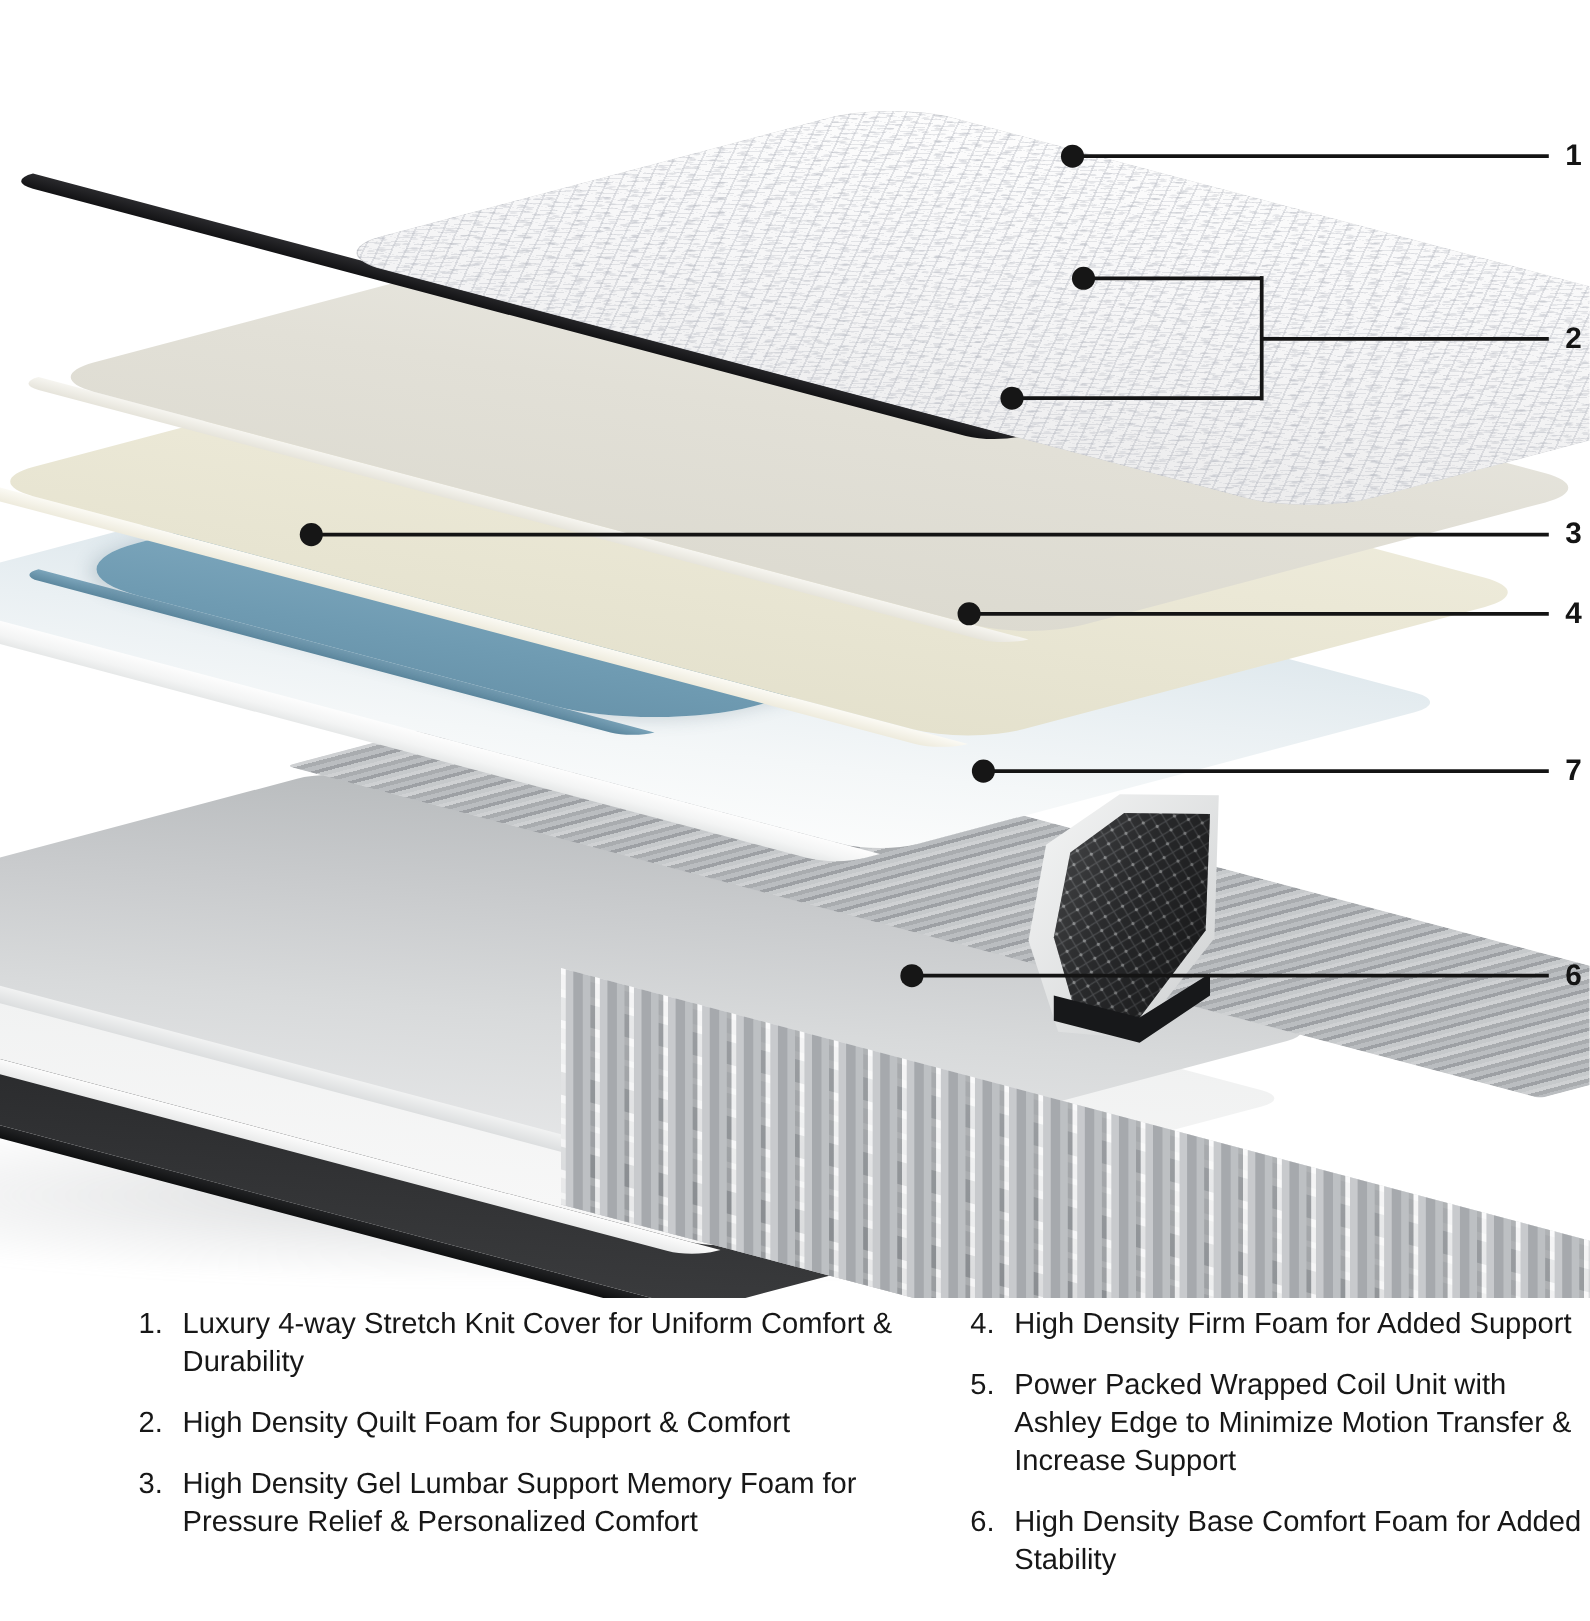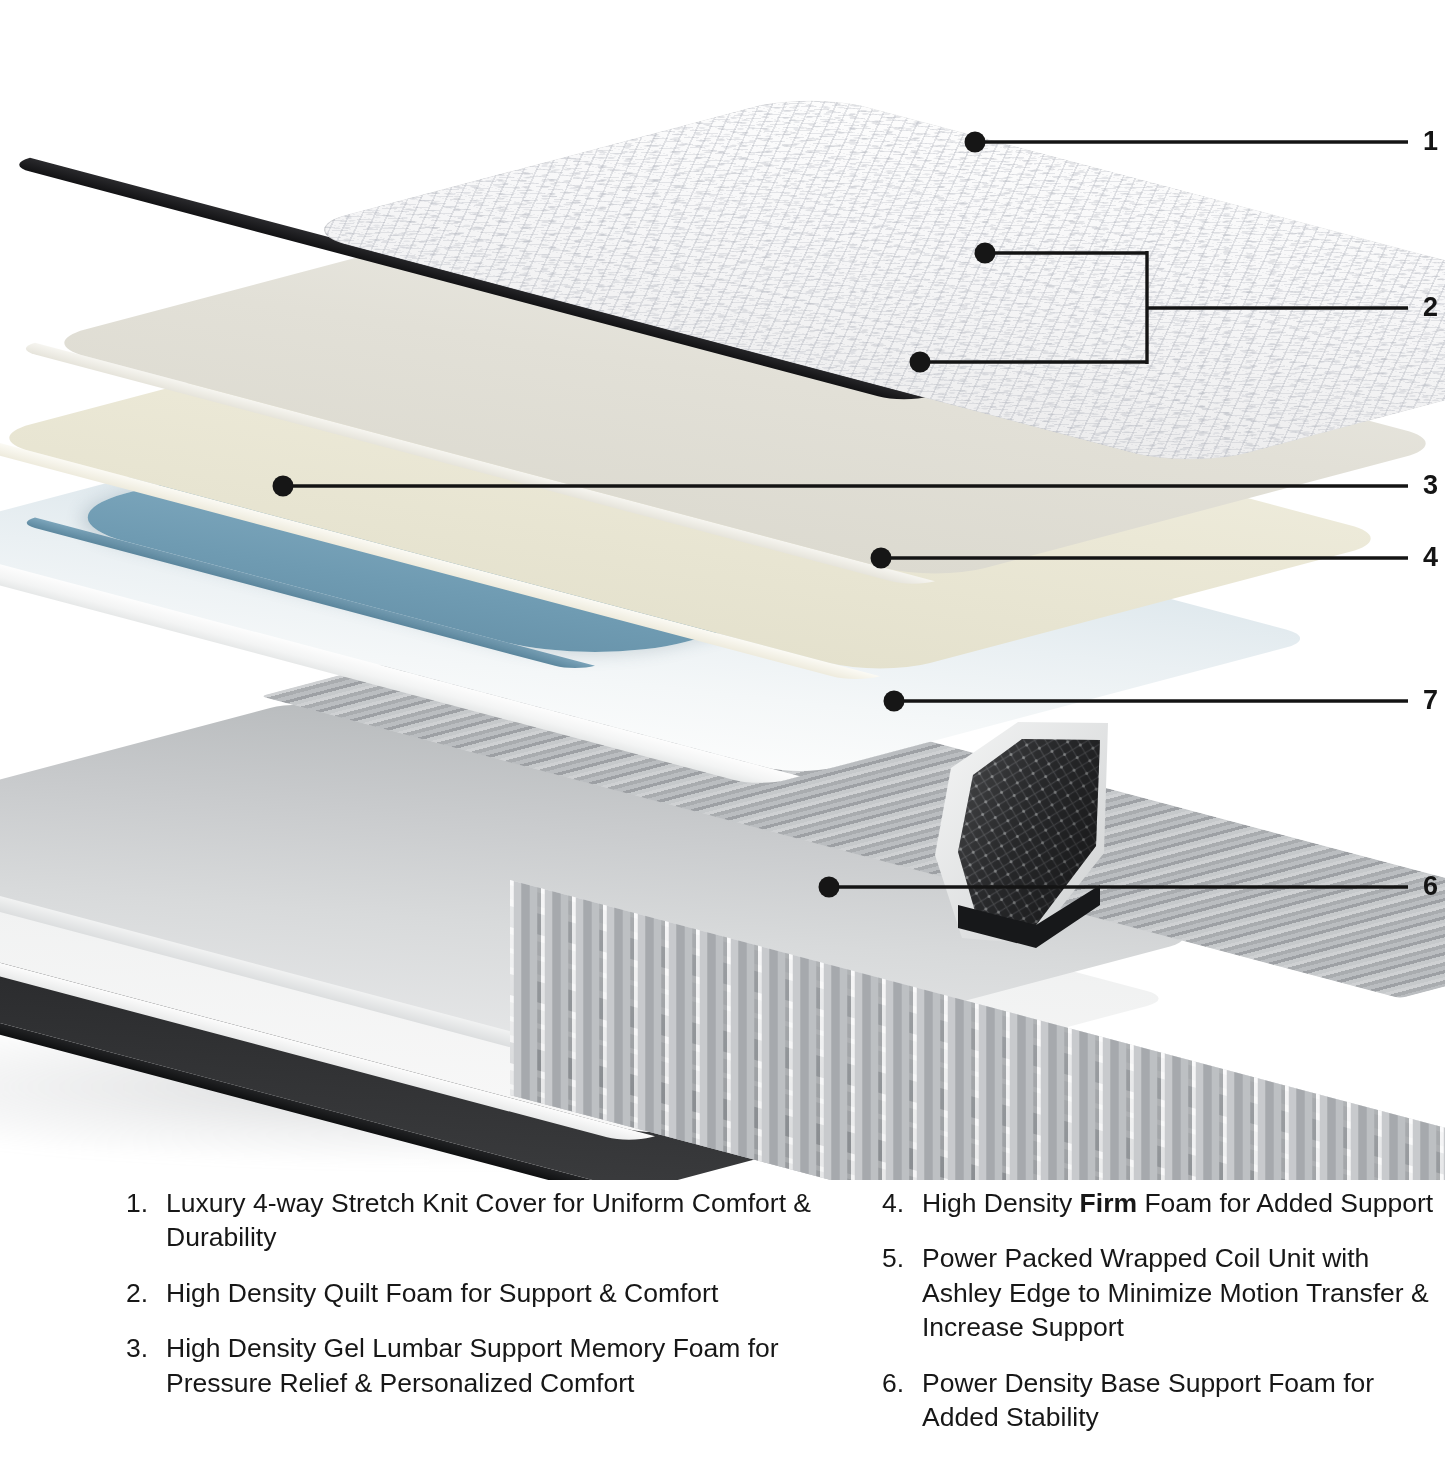--- a/index.html
+++ b/index.html
@@ -216,21 +216,21 @@
   #legend-col-right { left: 882px; width: 560px; }
   .legend-item {
     display: flex; margin-bottom: 21px;
     font-size: 26.5px; line-height: 1.30; color: #171717;
   }
   .legend-num {
     flex: 0 0 auto; width: 40px; text-align: left;
     white-space: nowrap;
   }
   .legend-text { flex: 1 1 auto; }
-  .legend-text b { font-weight: 700; }
+  .legend-text b { font-weight: 400; }
 </style>
 </head>
 <body>
 
 <div id="diagram-stage">
 
   <div id="floor-shadow"></div>
 
   <div>
     <div id="base-dark-side"></div>
@@ -373,16 +373,16 @@
       <span class="legend-text">High Density <b>Firm</b> Foam for Added Support</span>
     </div>
 
     <div class="legend-item">
       <span class="legend-num">5.</span>
       <span class="legend-text">Power Packed Wrapped Coil Unit with Ashley Edge to Minimize Motion Transfer &amp; Increase Support</span>
     </div>
 
     <div class="legend-item">
       <span class="legend-num">6.</span>
-      <span class="legend-text">Power Density Base Support Foam for Added Stability</span>
+      <span class="legend-text">High Density Base Comfort Foam for Added Stability</span>
     </div>
   </div>
 </div>
 
 </body></html>

